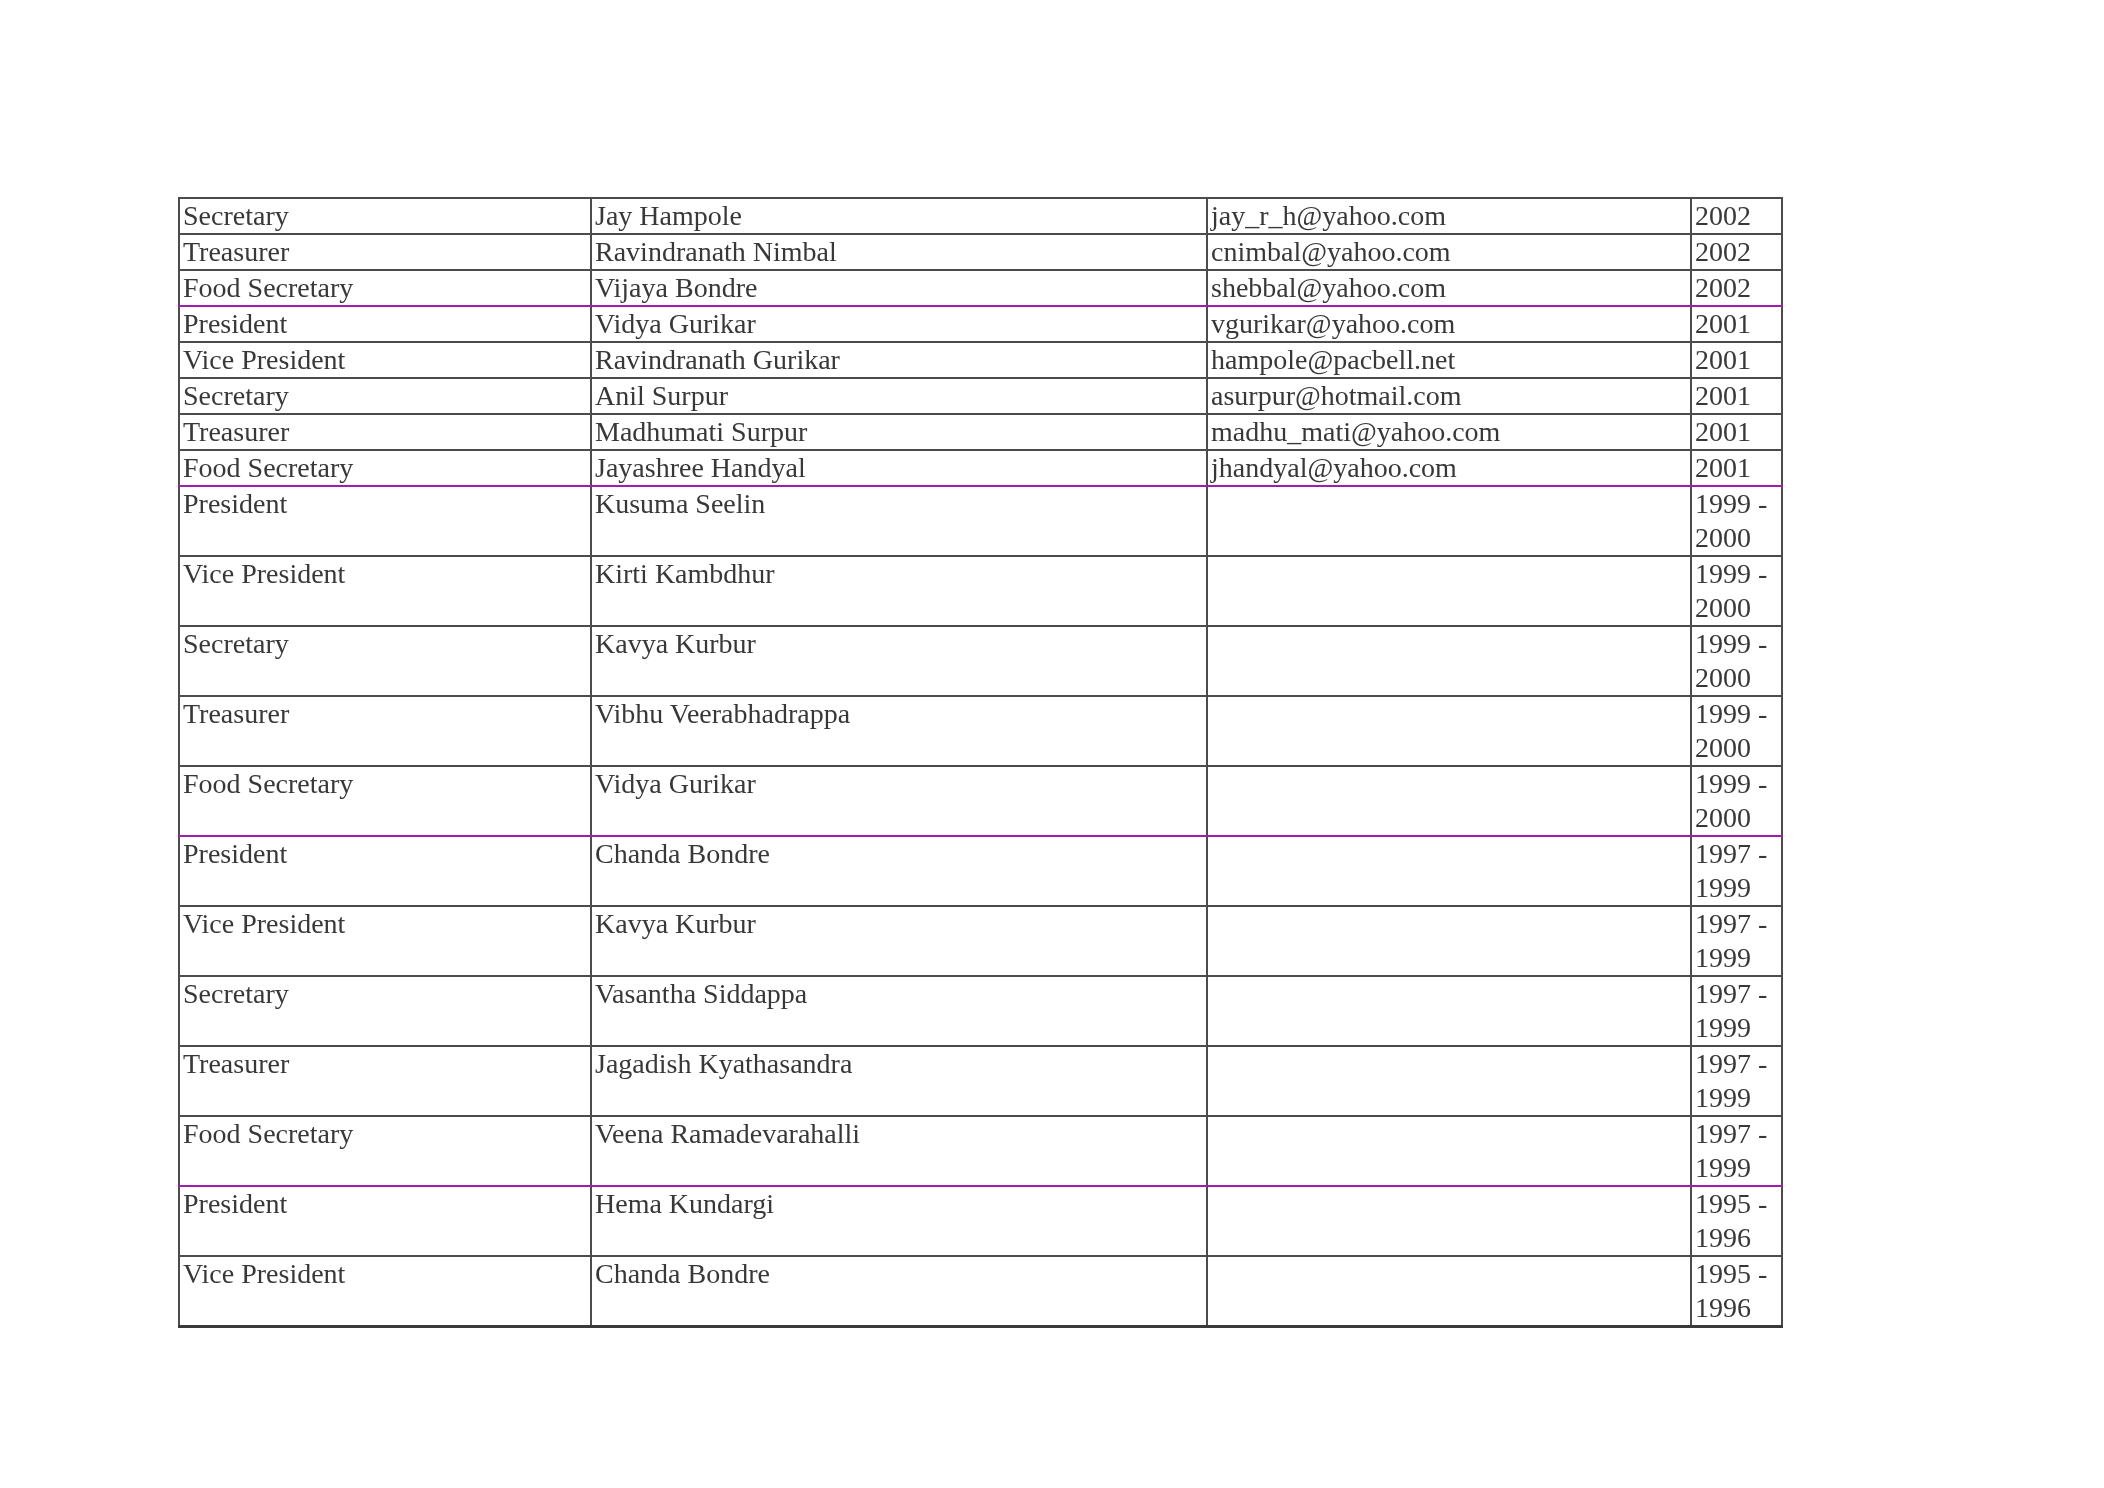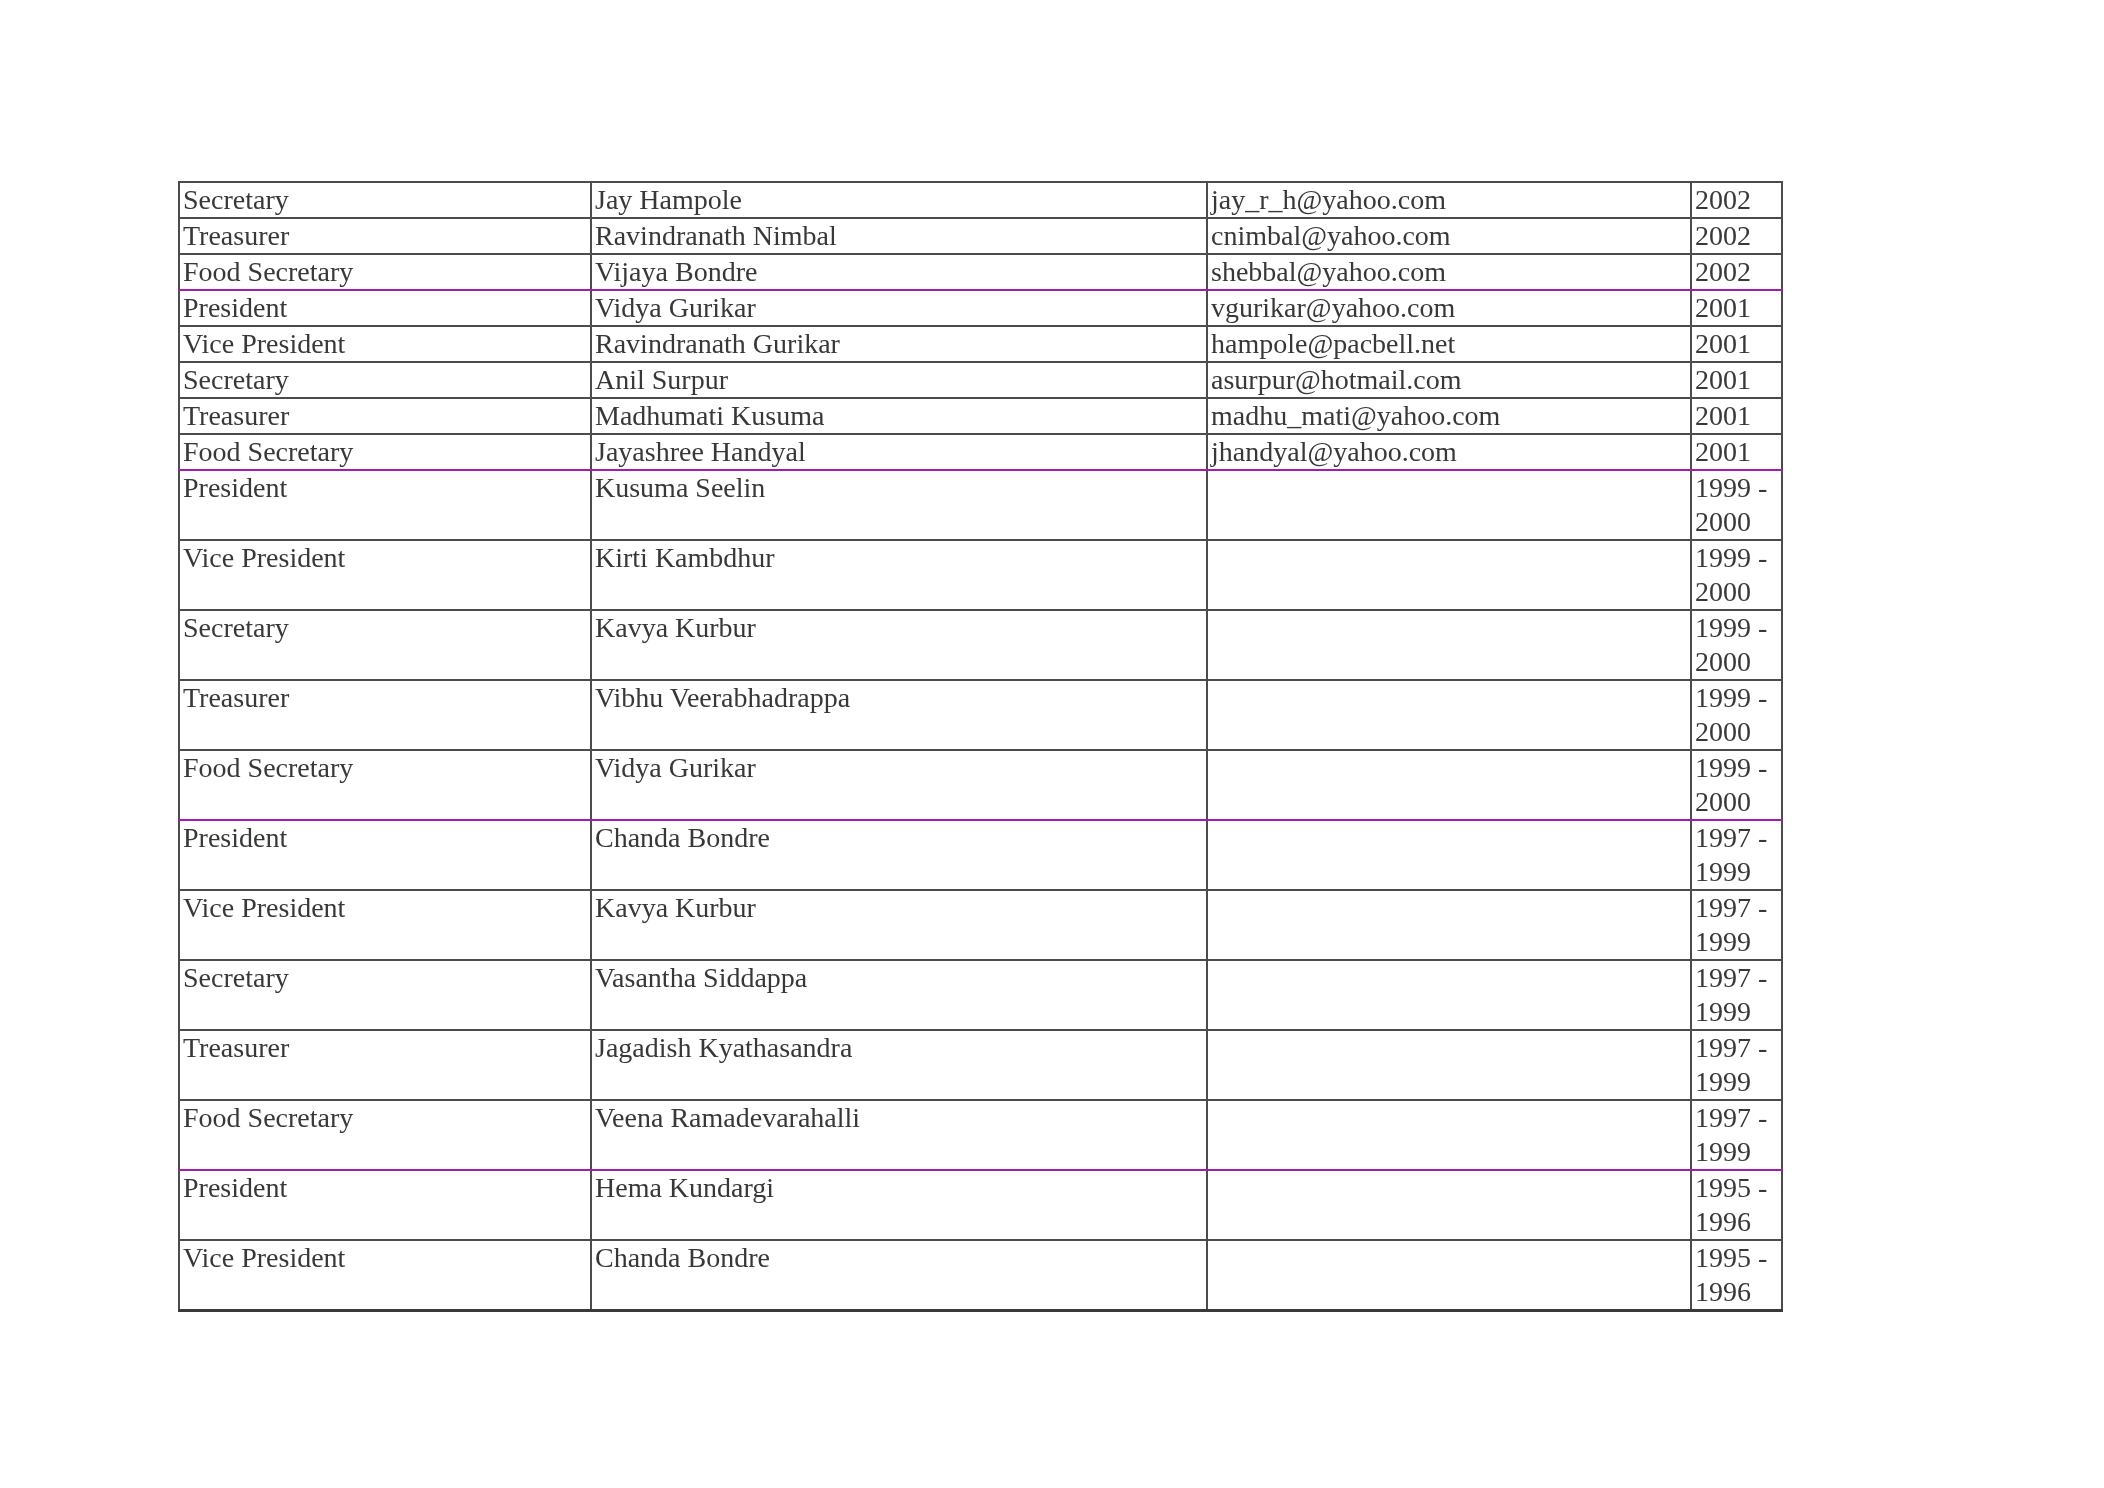--- a/index.html
+++ b/index.html
@@ -16,21 +16,21 @@
   .page {
     position: relative;
     width: 2104px;
     height: 1488px;
     background: #ffffff;
     overflow: hidden;
   }
   table.officers {
     position: absolute;
     left: 178px;
-    top: 181px;
+    top: 197px;
     width: 1603px;
     border-collapse: collapse;
     table-layout: fixed;
     font-size: 28px;
     line-height: 34px;
     color: #383838;
   }
   table.officers td {
     border: 2px solid #4c4c4c;
     vertical-align: top;
@@ -93,21 +93,21 @@
     <td>2001</td>
   </tr>
         <tr class="single">
     <td>Secretary</td>
     <td>Anil Surpur</td>
     <td>asurpur@hotmail.com</td>
     <td>2001</td>
   </tr>
         <tr class="single">
     <td>Treasurer</td>
-    <td>Madhumati Kusuma</td>
+    <td>Madhumati Surpur</td>
     <td>madhu_mati@yahoo.com</td>
     <td>2001</td>
   </tr>
         <tr class="single section-end">
     <td>Food Secretary</td>
     <td>Jayashree Handyal</td>
     <td>jhandyal@yahoo.com</td>
     <td>2001</td>
   </tr>
         <tr class="double">

